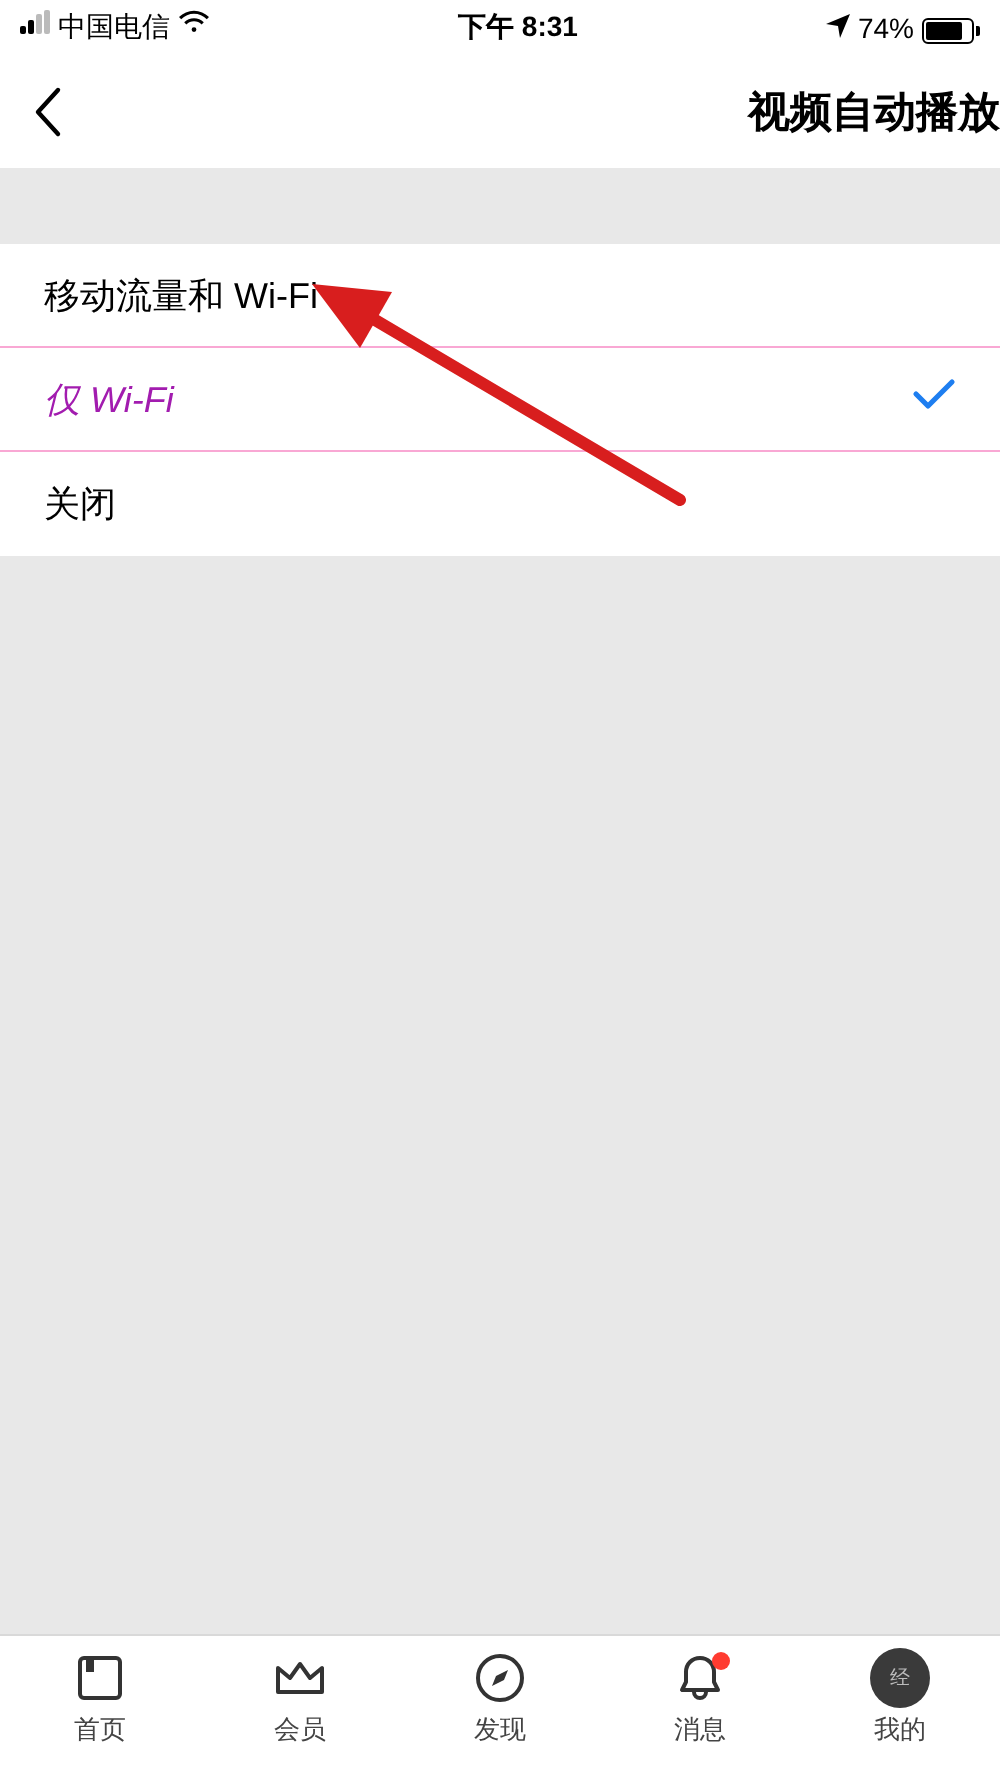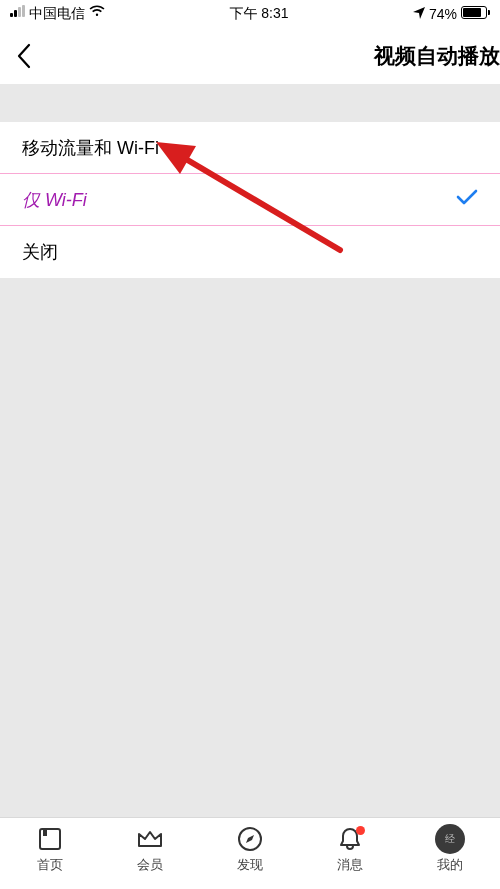--- a/index.html
+++ b/index.html
@@ -16,21 +16,21 @@
       background: #fff;
       display: flex;
       align-items: center;
       justify-content: space-between;
       padding: 0 10px;
       font-size: 14px;
       font-weight: 500;
       color: #000;
     }
     .status-left { display: flex; align-items: flex-start; gap: 4px; }
-    .status-right { display: flex; align-items: flex-start; gap: 4px; }
+    .status-right { display: flex; align-items: flex-end; gap: 4px; }
     .signal-bars {
       display: inline-flex;
       align-items: flex-end;
       gap: 1px;
       height: 12px;
     }
     .signal-bars span {
       width: 3px;
       background: #000;
       border-radius: 1px;
@@ -126,21 +126,21 @@
         <span></span>
         <span></span>
     </span>
     <span>中国电信</span>
     <span class="wifi-icon">
       <svg width="16" height="12" viewBox="0 0 16 12">
           <path d="M8 11a1.2 1.2 0 100-2.4A1.2 1.2 0 008 11zM4.2 7.2a5.4 5.4 0 017.6 0l1.1-1.1a7 7 0 00-9.8 0l1.1 1.1zM1.6 4.6a9 9 0 0112.8 0L15.5 3.5a10.6 10.6 0 00-15 0l1.1 1.1z" fill="#000"></path>
         </svg>
     </span>
   </div>
-  <div style="font-weight:400;">下午 8:31</div>
+  <div style="font-weight:700;">下午 8:31</div>
   <div class="status-right">
     <span>
       <svg width="12" height="12" viewBox="0 0 12 12">
           <path d="M0 5l12-5-5 12-1-6-6-1z" fill="#000"></path>
         </svg>
     </span>
     <span>74%</span>
     <span class="battery">
       <span class="battery-body">
           <span class="battery-fill"></span>

